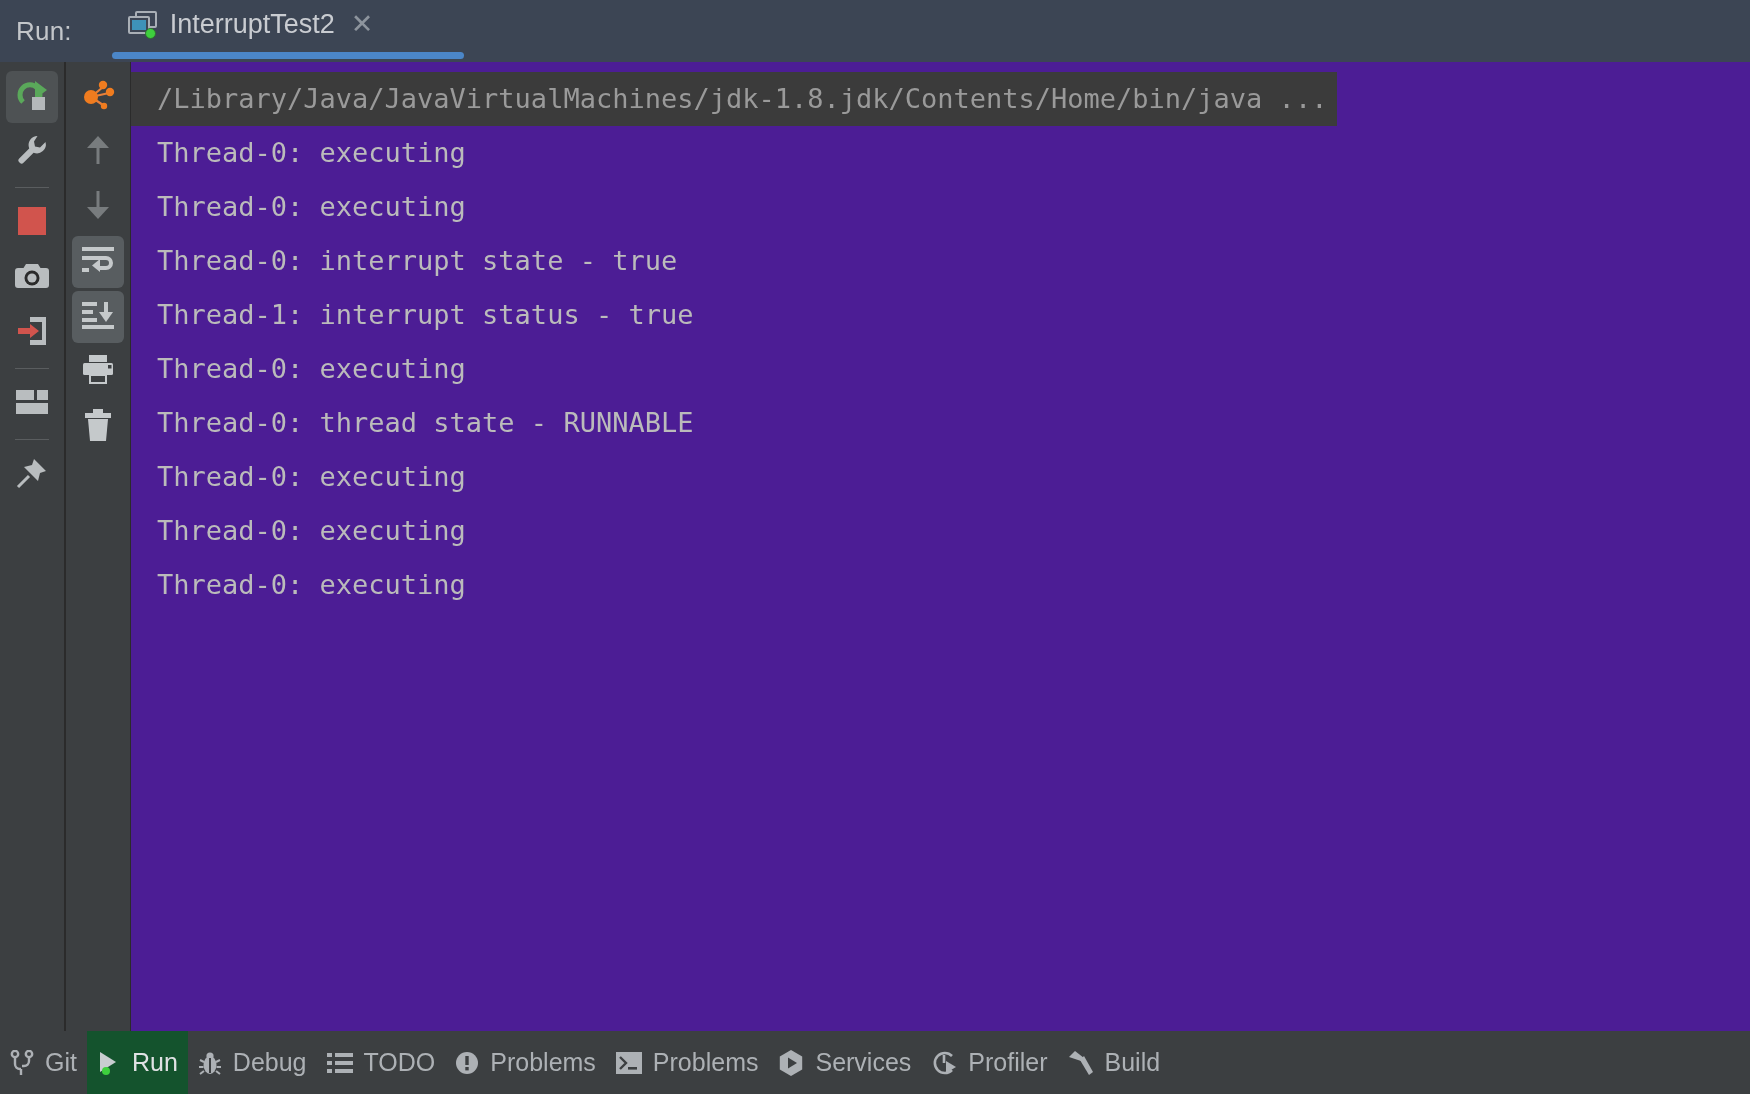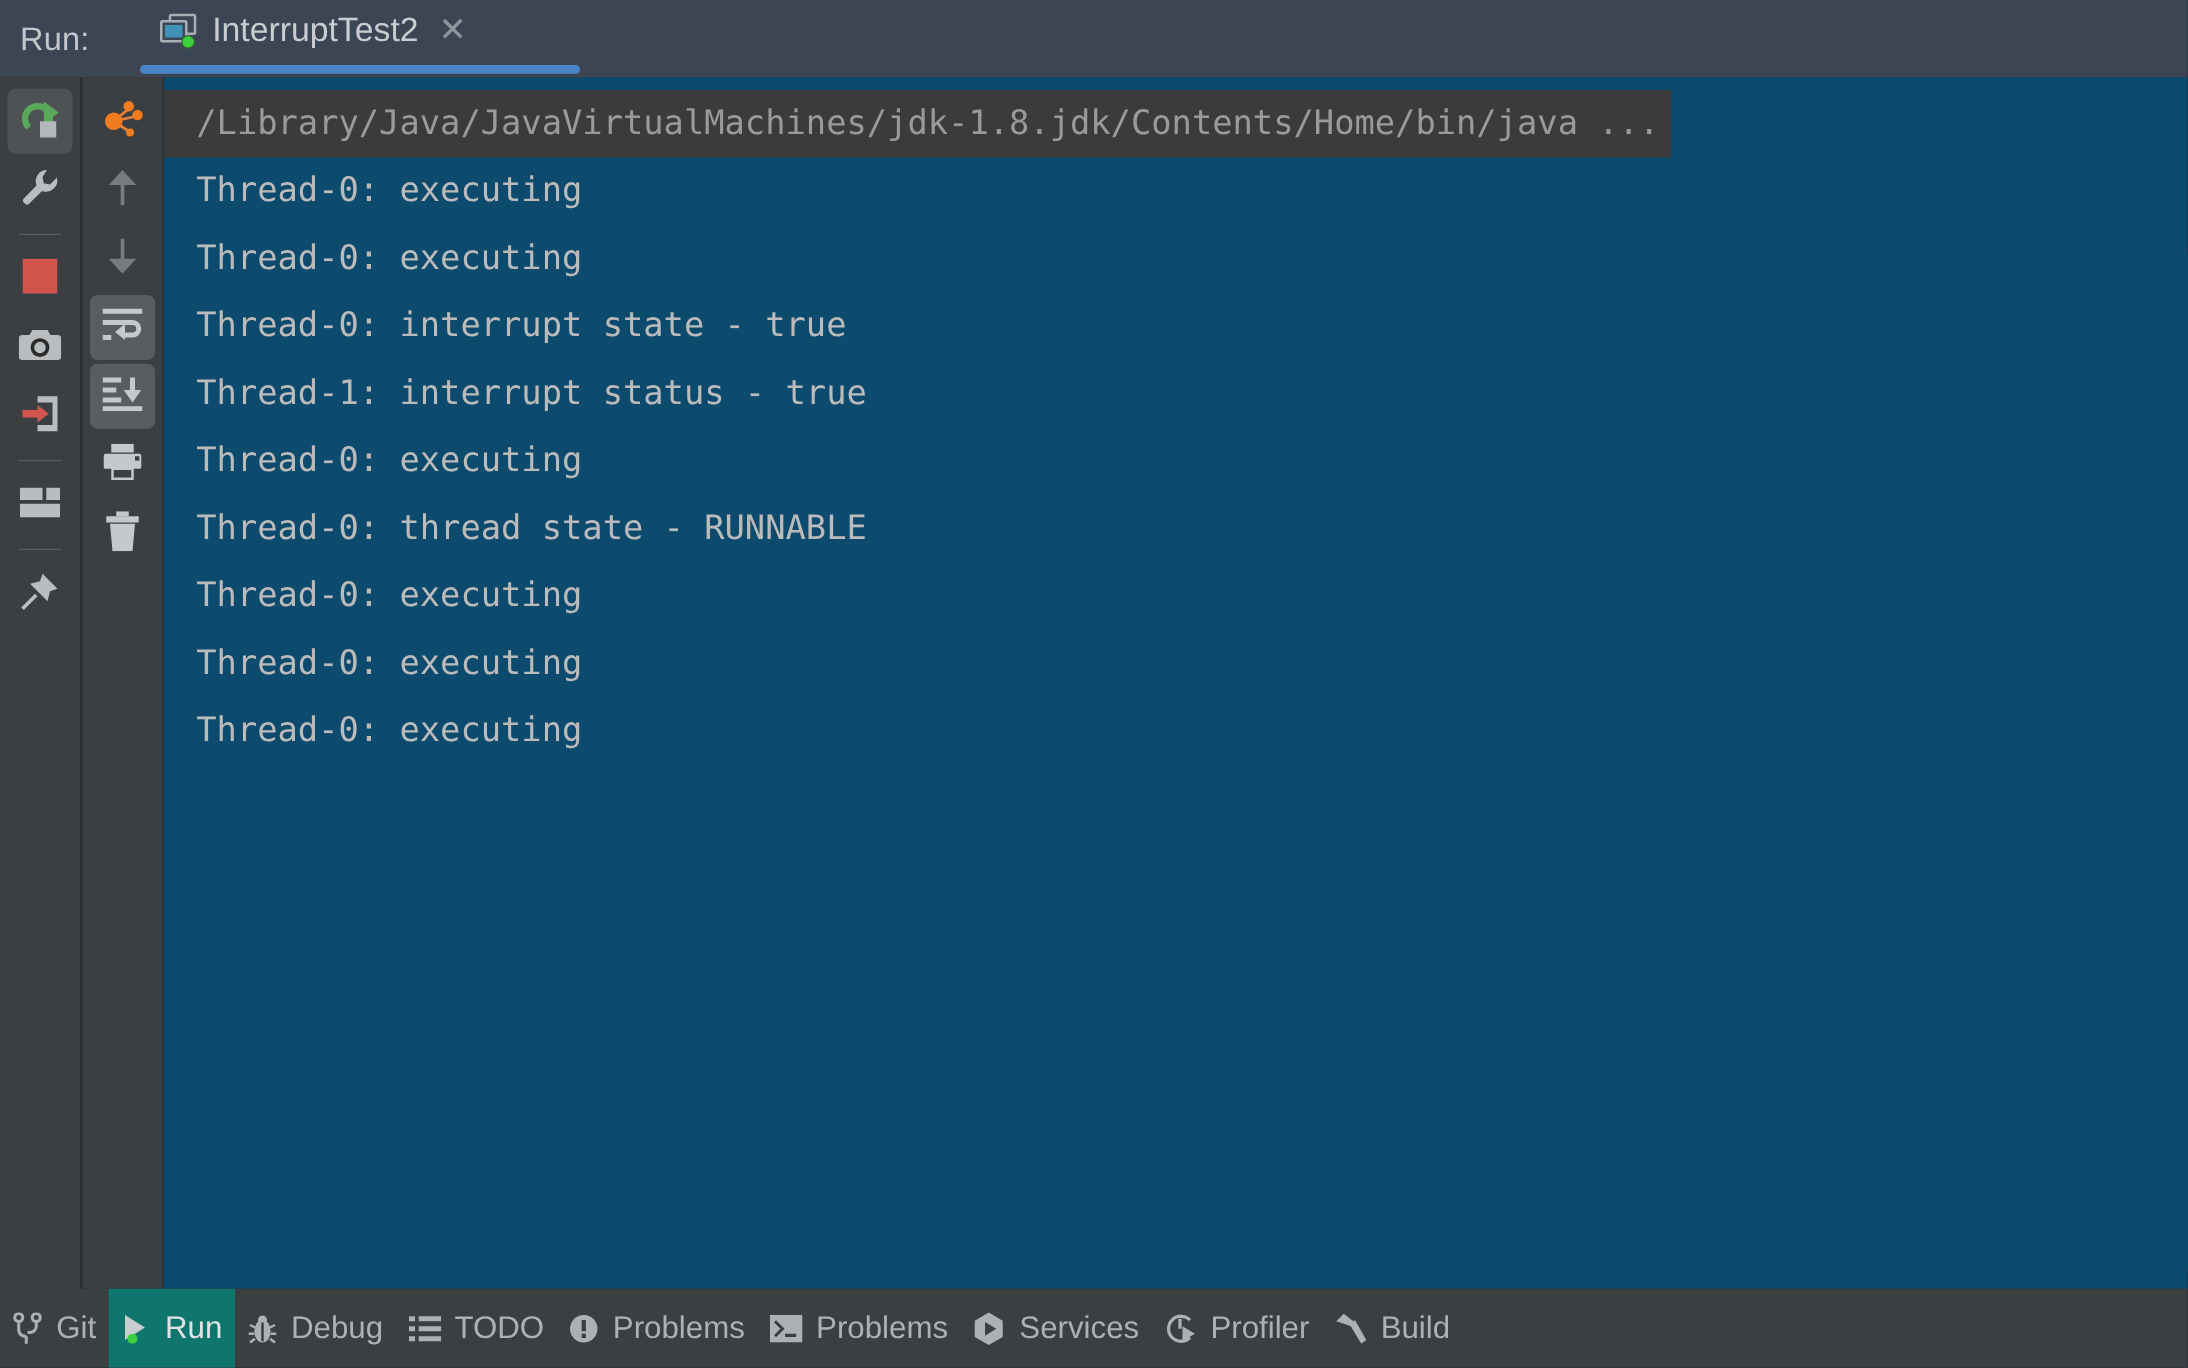--- a/index.html
+++ b/index.html
@@ -116,21 +116,21 @@
     width: 34px; height: 1px;
     background: #5a5d5f;
     margin: 9px auto;
   }
 
   
   #console {
     position: absolute;
     left: 131px; top: 62px;
     width: 1619px; height: 969px;
-    background: #0c4a6e;
+    background: #4c1d95;
     overflow: hidden;
     padding: 10px 0 0 0;
   }
   .cline {
     font-family: "DejaVu Sans Mono", monospace;
     font-size: 27px;
     line-height: 54px;
     color: #bbbbbb;
     white-space: pre;
     padding-left: 26px;
@@ -156,21 +156,21 @@
   .sbitem {
     height: 63px;
     display: flex;
     align-items: center;
     padding: 0 10px;
     color: #adb1b5;
     font-size: 25px;
     gap: 11px;
   }
   .sbitem.selected {
-    background: #0f766e;
+    background: #14532d;
     color: #e0e2e4;
   }
   .sbicon { display: flex; align-items: center; justify-content: center; flex: none; }
 </style>
 </head>
 <body>
 
 <div id="run-header">
   <div id="run-label">Run:</div>
 

